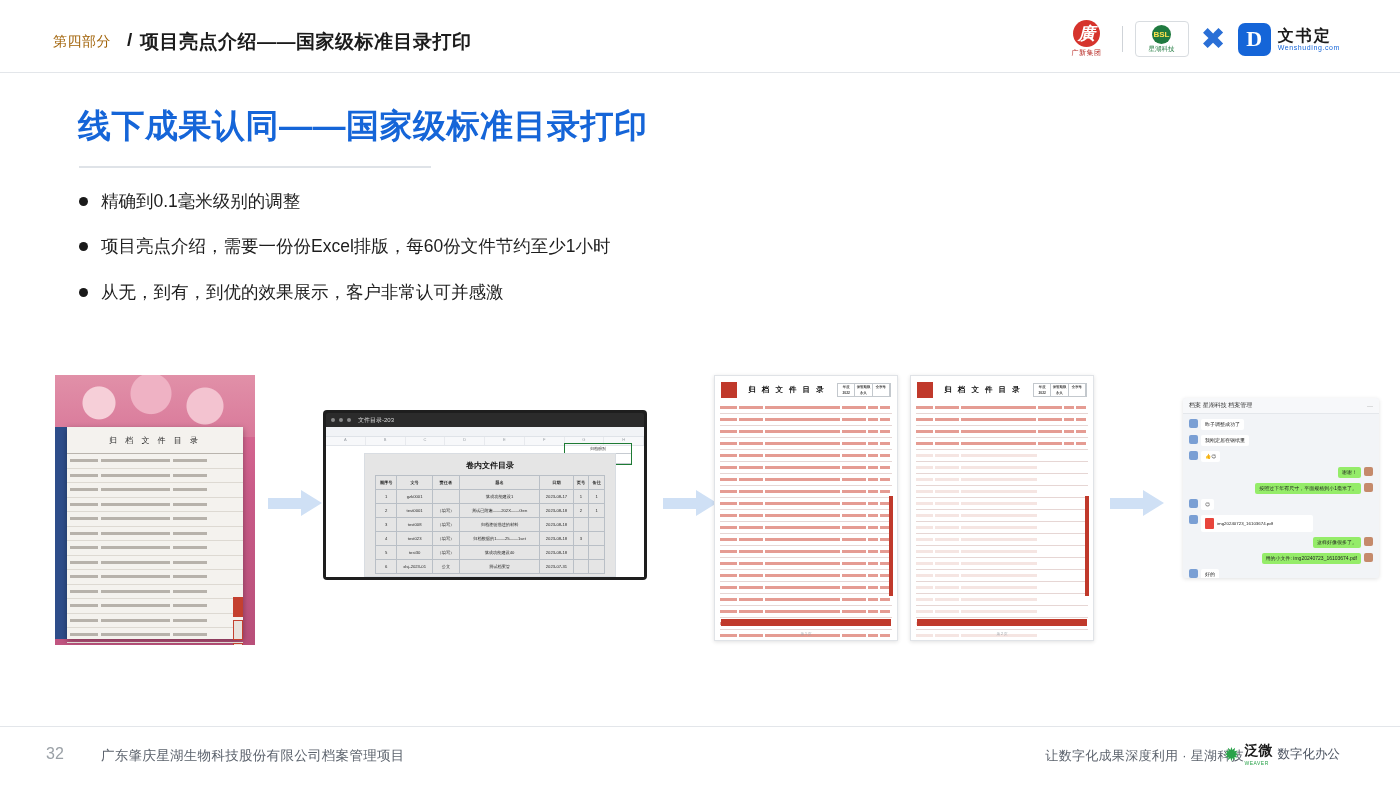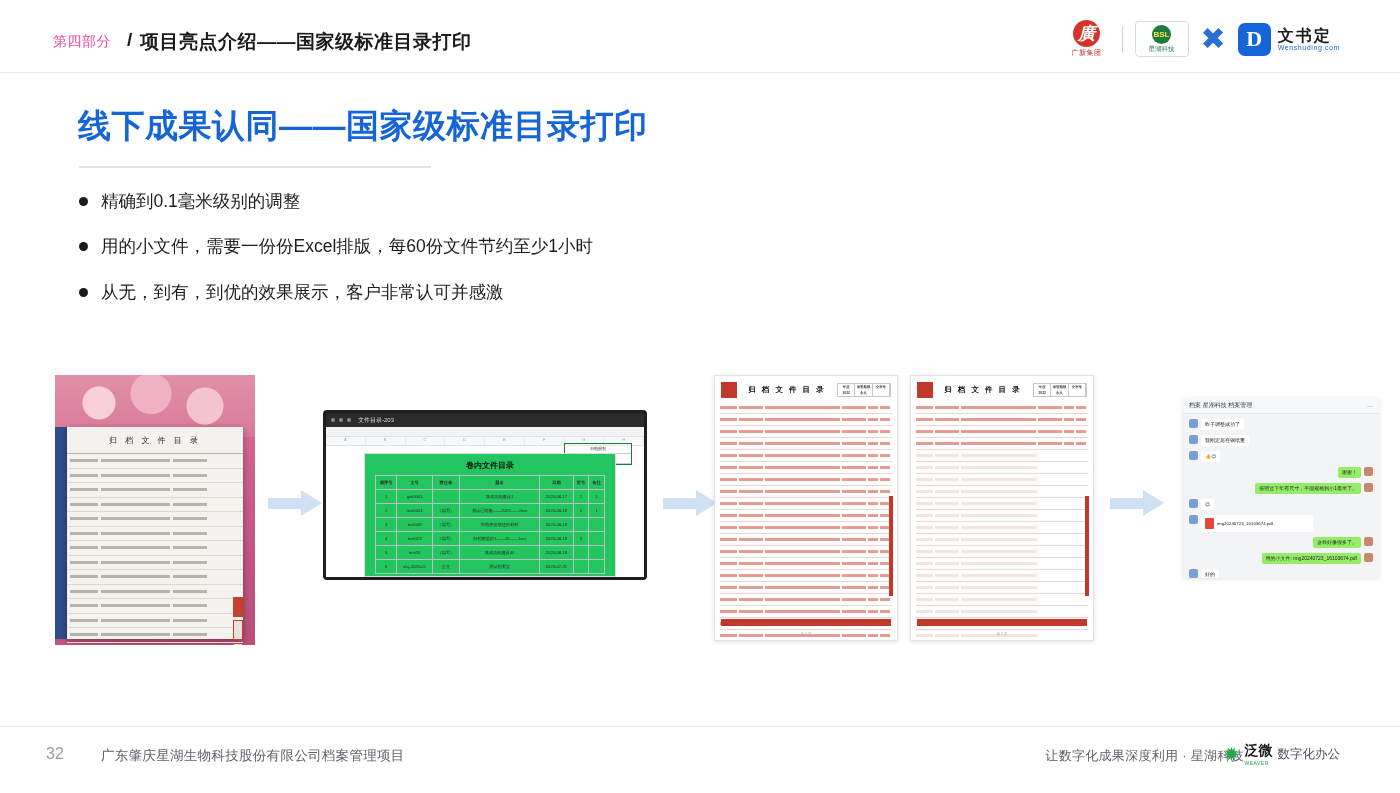--- a/index.html
+++ b/index.html
@@ -14,21 +14,21 @@
 
   
   .header{
     position:absolute;left:0;top:0;width:1400px;height:72px;
     background:#ffffff;
   }
   .header-rule{
     position:absolute;left:0;top:72px;width:1400px;height:1px;background:#e3e6ea;
   }
   .hdr-part{
-    position:absolute;left:53px;top:33px;font-size:14px;color:#ec4899;letter-spacing:.5px;
+    position:absolute;left:53px;top:33px;font-size:14px;color:#a16207;letter-spacing:.5px;
   }
   .hdr-slash{
     position:absolute;left:127px;top:29px;font-size:19px;font-weight:bold;color:#1b1b1b;
   }
   .hdr-title{
     position:absolute;left:140px;top:29px;font-size:19px;font-weight:bold;color:#1b1b1b;letter-spacing:.5px;
   }
 
   
   .logo-group{position:absolute;right:60px;top:18px;height:42px;display:flex;align-items:center;gap:12px;}
@@ -122,21 +122,21 @@
   .photo2 .bar{
     height:14px;background:#2b2b2b;border-radius:2px 2px 0 0;display:flex;align-items:center;padding:0 5px;gap:4px;
   }
   .photo2 .bar .dot{width:4px;height:4px;border-radius:50%;background:#8a8a8a;}
   .photo2 .bar .t{font-size:6px;color:#dcdcdc;margin-left:3px;}
   .photo2 .sheet{background:#fff;height:150px;position:relative;overflow:hidden;}
   .photo2 .toolstrip{height:9px;background:#f1f3f6;border-bottom:1px solid #dfe3e8;}
   .photo2 .colhdr{height:8px;background:#f7f8fa;border-bottom:1px solid #e2e5ea;display:flex;}
   .photo2 .colhdr span{flex:1;border-right:1px solid #e8eaee;font-size:4px;color:#9aa0a6;text-align:center;}
   .photo2 .doc{
-    position:absolute;left:38px;top:26px;width:250px;height:122px;background:#22c55e;border:1px solid #d9dde2;
+    position:absolute;left:38px;top:26px;width:250px;height:122px;background:#e5e5e5;border:1px solid #d9dde2;
   }
   .photo2 .doc .dt{text-align:center;font-size:8px;font-weight:bold;margin:6px 0 4px;color:#111;}
   .photo2 table{width:92%;margin:0 auto;border-collapse:collapse;}
   .photo2 td,.photo2 th{border:1px solid #b9bfc6;font-size:4.2px;color:#2b2b2b;height:11px;text-align:center;}
   .photo2 .selcell{position:absolute;right:12px;top:16px;width:66px;height:20px;border:1px solid #1e7b34;}
   .photo2 .selcell div{font-size:4px;text-align:center;border-bottom:1px solid #c6cbd1;height:9px;line-height:9px;color:#333;}
 
   
   .doc-sheet{
     position:absolute;top:5px;width:182px;height:264px;background:#fff;border:1px solid #e0e3e7;
@@ -226,21 +226,21 @@
 <div class="slide-title">线下成果认同——国家级标准目录打印</div>
 <div class="title-underline"></div>
 
 <div class="bullets">
   <div class="bullet">
     <div class="dot"></div>
     <div class="txt">精确到0.1毫米级别的调整</div>
   </div>
   <div class="bullet">
     <div class="dot"></div>
-    <div class="txt">用的小文件，需要一份份Excel排版，每60份文件节约至少1小时</div>
+    <div class="txt">项目亮点介绍，需要一份份Excel排版，每60份文件节约至少1小时</div>
   </div>
   <div class="bullet">
     <div class="dot"></div>
     <div class="txt">从无，到有，到优的效果展示，客户非常认可并感激</div>
   </div>
 </div>
 
 <div class="flowrow">
 
   <div class="photo1">

